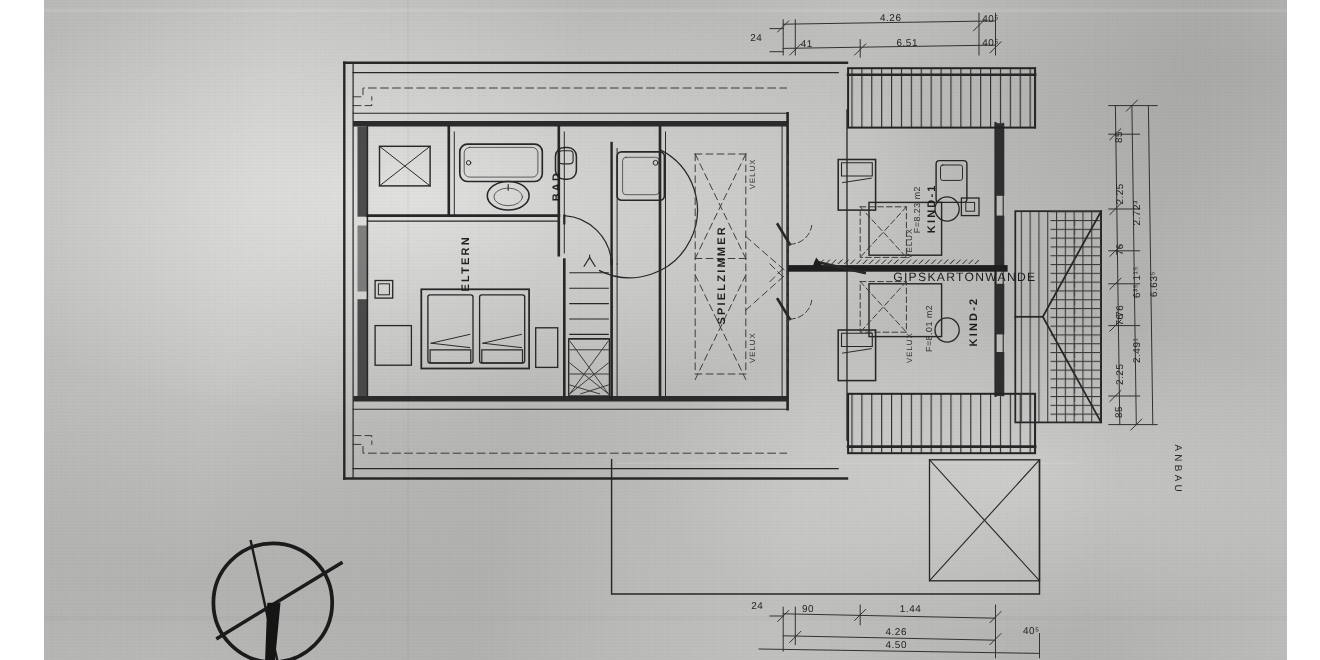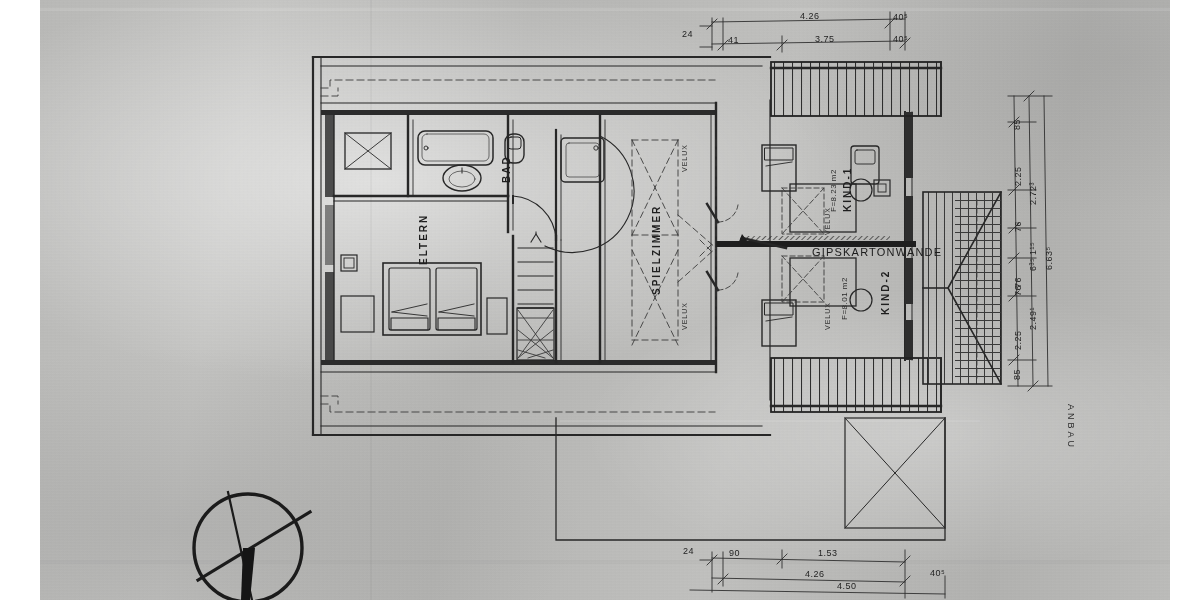--- a/index.html
+++ b/index.html
@@ -332,29 +332,29 @@
       <line x1="198" y1="580" x2="310" y2="512" stroke-width="3.2" stroke="#1b1b1b"></line>
       <line x1="228" y1="492" x2="252" y2="600" stroke-width="2.2" stroke="#1b1b1b"></line>
       <path d="M243 548 L255 548 L250 600 L241 600 Z" fill="#151515" stroke="none"></path>
     </g>
   </svg>
 
   <div class="lbl dim" style="left:682px;top:29px;">24</div>
   <div class="lbl dim" style="left:800px;top:11px;">4.26</div>
   <div class="lbl dim" style="left:893px;top:12px;">40⁵</div>
   <div class="lbl dim" style="left:728px;top:35px;">41</div>
-  <div class="lbl dim" style="left:815px;top:34px;">3.75</div>
+  <div class="lbl dim" style="left:815px;top:34px;">6.51</div>
   <div class="lbl dim" style="left:893px;top:34px;">40⁵</div>
 
   <div class="lbl dim" style="left:683px;top:546px;">24</div>
   <div class="lbl dim" style="left:729px;top:548px;">90</div>
-  <div class="lbl dim" style="left:818px;top:548px;">1.53</div>
+  <div class="lbl dim" style="left:818px;top:548px;">1.44</div>
   <div class="lbl dim" style="left:805px;top:569px;">4.26</div>
   <div class="lbl dim" style="left:930px;top:568px;">40⁵</div>
-  <div class="lbl dim" style="left:837px;top:581px;">4.50</div>
+  <div class="lbl dim" style="left:805px;top:581px;">4.50</div>
 
   <div class="lbl dim rot90" style="left:1012px;top:130px;">85</div>
   <div class="lbl dim rot90" style="left:1028px;top:205px;">2.72³</div>
   <div class="lbl dim rot90" style="left:1028px;top:255px;">1¹⁵</div>
   <div class="lbl dim rot90" style="left:1013px;top:296px;">76</div>
   <div class="lbl dim rot90" style="left:1028px;top:330px;">2.49¹</div>
   <div class="lbl dim rot90" style="left:1012px;top:380px;">85</div>
 
   <div class="lbl dim rot90" style="left:1013px;top:186px;">2.25</div>
   <div class="lbl dim rot90" style="left:1013px;top:232px;">76</div>

